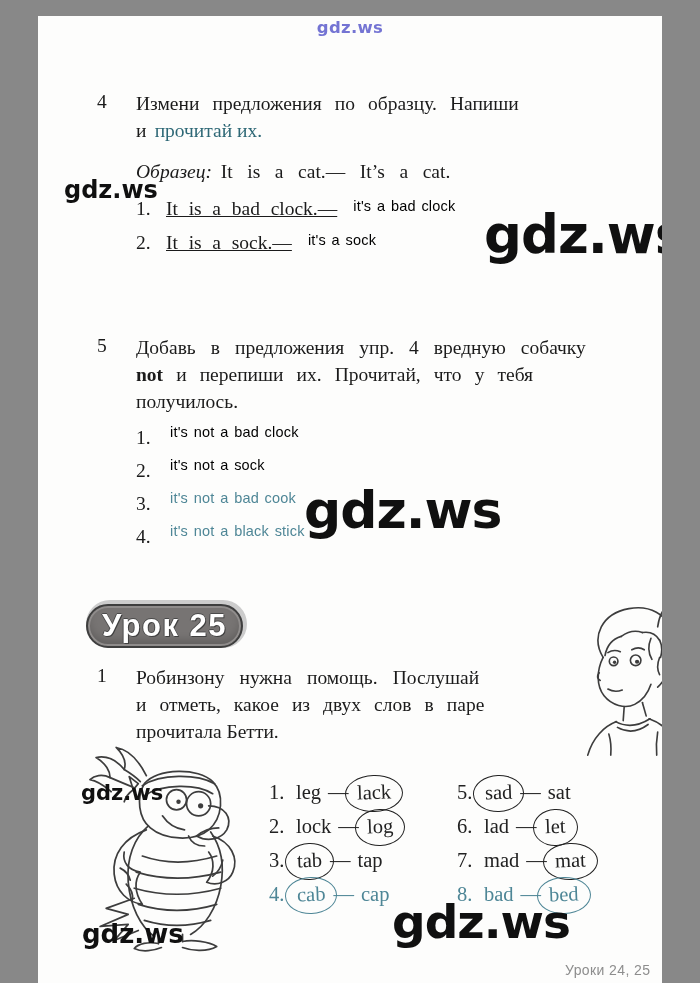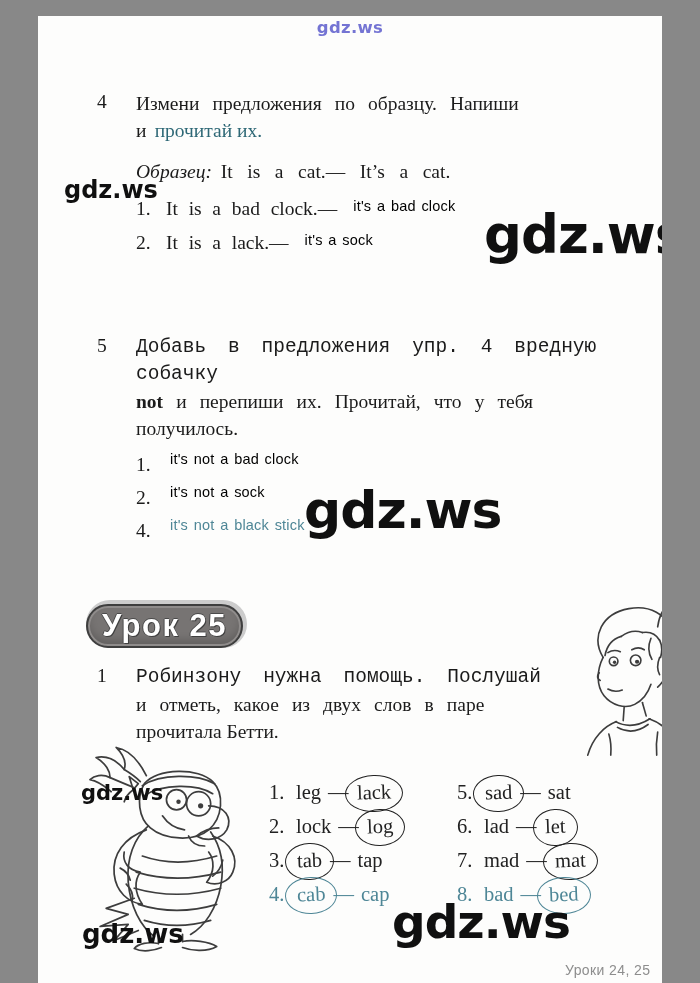--- a/index.html
+++ b/index.html
@@ -19,32 +19,32 @@
   .wm-mid-big { left:266px; top:464px; font-size:52px; font-weight:600; letter-spacing:-1px; }
   .wm-bottom-big { left:354px; top:878px; font-size:47px; font-weight:600; letter-spacing:-1px; }
   .wm-parrot { left:43px; top:765px; font-size:21px; font-weight:700; }
   .wm-bottom-left { left:44px; top:903px; font-size:26px; font-weight:700; }
 
   
   .exercise { position:absolute; font-size:19.5px; font-weight:500; }
   .ex-head { position:relative; padding-left:40px; }
   .ex-no { position:absolute; left:1px; top:1px; }
   .iline { line-height:27px; }
-  .ws-xl { word-spacing:.52em;font-family:Liberation Mono, monospace; }
+  .ws-xl { word-spacing:.52em; }
   .ws-l  { word-spacing:.42em; }
   .hl-read { color:#2e6876; margin-left:.42em; }
 
   #ex4 { left:58px; top:74px; width:578px; }
   .sample { margin-top:14px; line-height:27px; word-spacing:.5em; padding-left:40px; }
   .sample-label { font-style:italic; }
   .sample-text { margin-left:.45em; }
   .ex-items { margin-top:7px; padding-left:40px; }
   .item { height:34px; line-height:34px; white-space:nowrap; }
   .inum { display:inline-block; width:30px; }
-  .printed { word-spacing:.3em; }
+  .printed { word-spacing:.3em;text-decoration:underline; }
   .ans {
     font-family:"Liberation Sans","DejaVu Sans",sans-serif;
     font-size:14.5px; color:#000000; letter-spacing:.2px; word-spacing:.1em;
     position:relative; top:-4px; margin-left:16px; font-weight:400;
   }
   #ex5 { left:58px; top:318px; width:588px; }
   #ex5 .ex-items { margin-top:6px; }
   #ex5 .item { height:33px; line-height:33px; }
   #ex5 .inum { width:26px; }
   #ex5 .ans { top:-7px; margin-left:8px; }
@@ -120,38 +120,41 @@
       <div class="iline"><span>и</span><span class="hl-read">прочитай их.</span></div>
     </div>
     <div class="sample">
       <span class="sample-label">Образец:</span><span class="sample-text">It is a cat.— It’s a cat.</span>
     </div>
     <div class="ex-items">
       <div class="item">
         <span class="inum">1.</span><span class="printed">It is a bad clock.—</span><span class="ans">it's a bad clock</span>
       </div>
       <div class="item">
-        <span class="inum">2.</span><span class="printed">It is a lack.—</span><span class="ans">it's a sock</span>
+        <span class="inum">2.</span><span class="printed">It is a sock.—</span><span class="ans">it's a sock</span>
       </div>
     </div>
   </section>
 
   <section class="exercise" id="ex5">
     <div class="ex-head">
       <span class="ex-no">5</span>
       <div class="iline ws-xl">Добавь в предложения упр. 4 вредную собачку</div>
       <div class="iline ws-l"><span class="bold">not</span><span> и перепиши их. Прочитай, что у тебя</span></div>
       <div class="iline">получилось.</div>
     </div>
     <div class="ex-items">
       <div class="item">
         <span class="inum">1.</span><span class="ans">it's not a bad clock</span>
       </div>
       <div class="item">
         <span class="inum">2.</span><span class="ans">it's not a sock</span>
+      </div>
+      <div class="item">
+        <span class="inum">3.</span><span class="ans tinted">it's not a bad cook</span>
       </div>
       <div class="item">
         <span class="inum">4.</span><span class="ans tinted">it's not a black stick</span>
       </div>
     </div>
   </section>
 
   <div class="badge">
     <span class="badge-label">Урок 25</span>
   </div>

